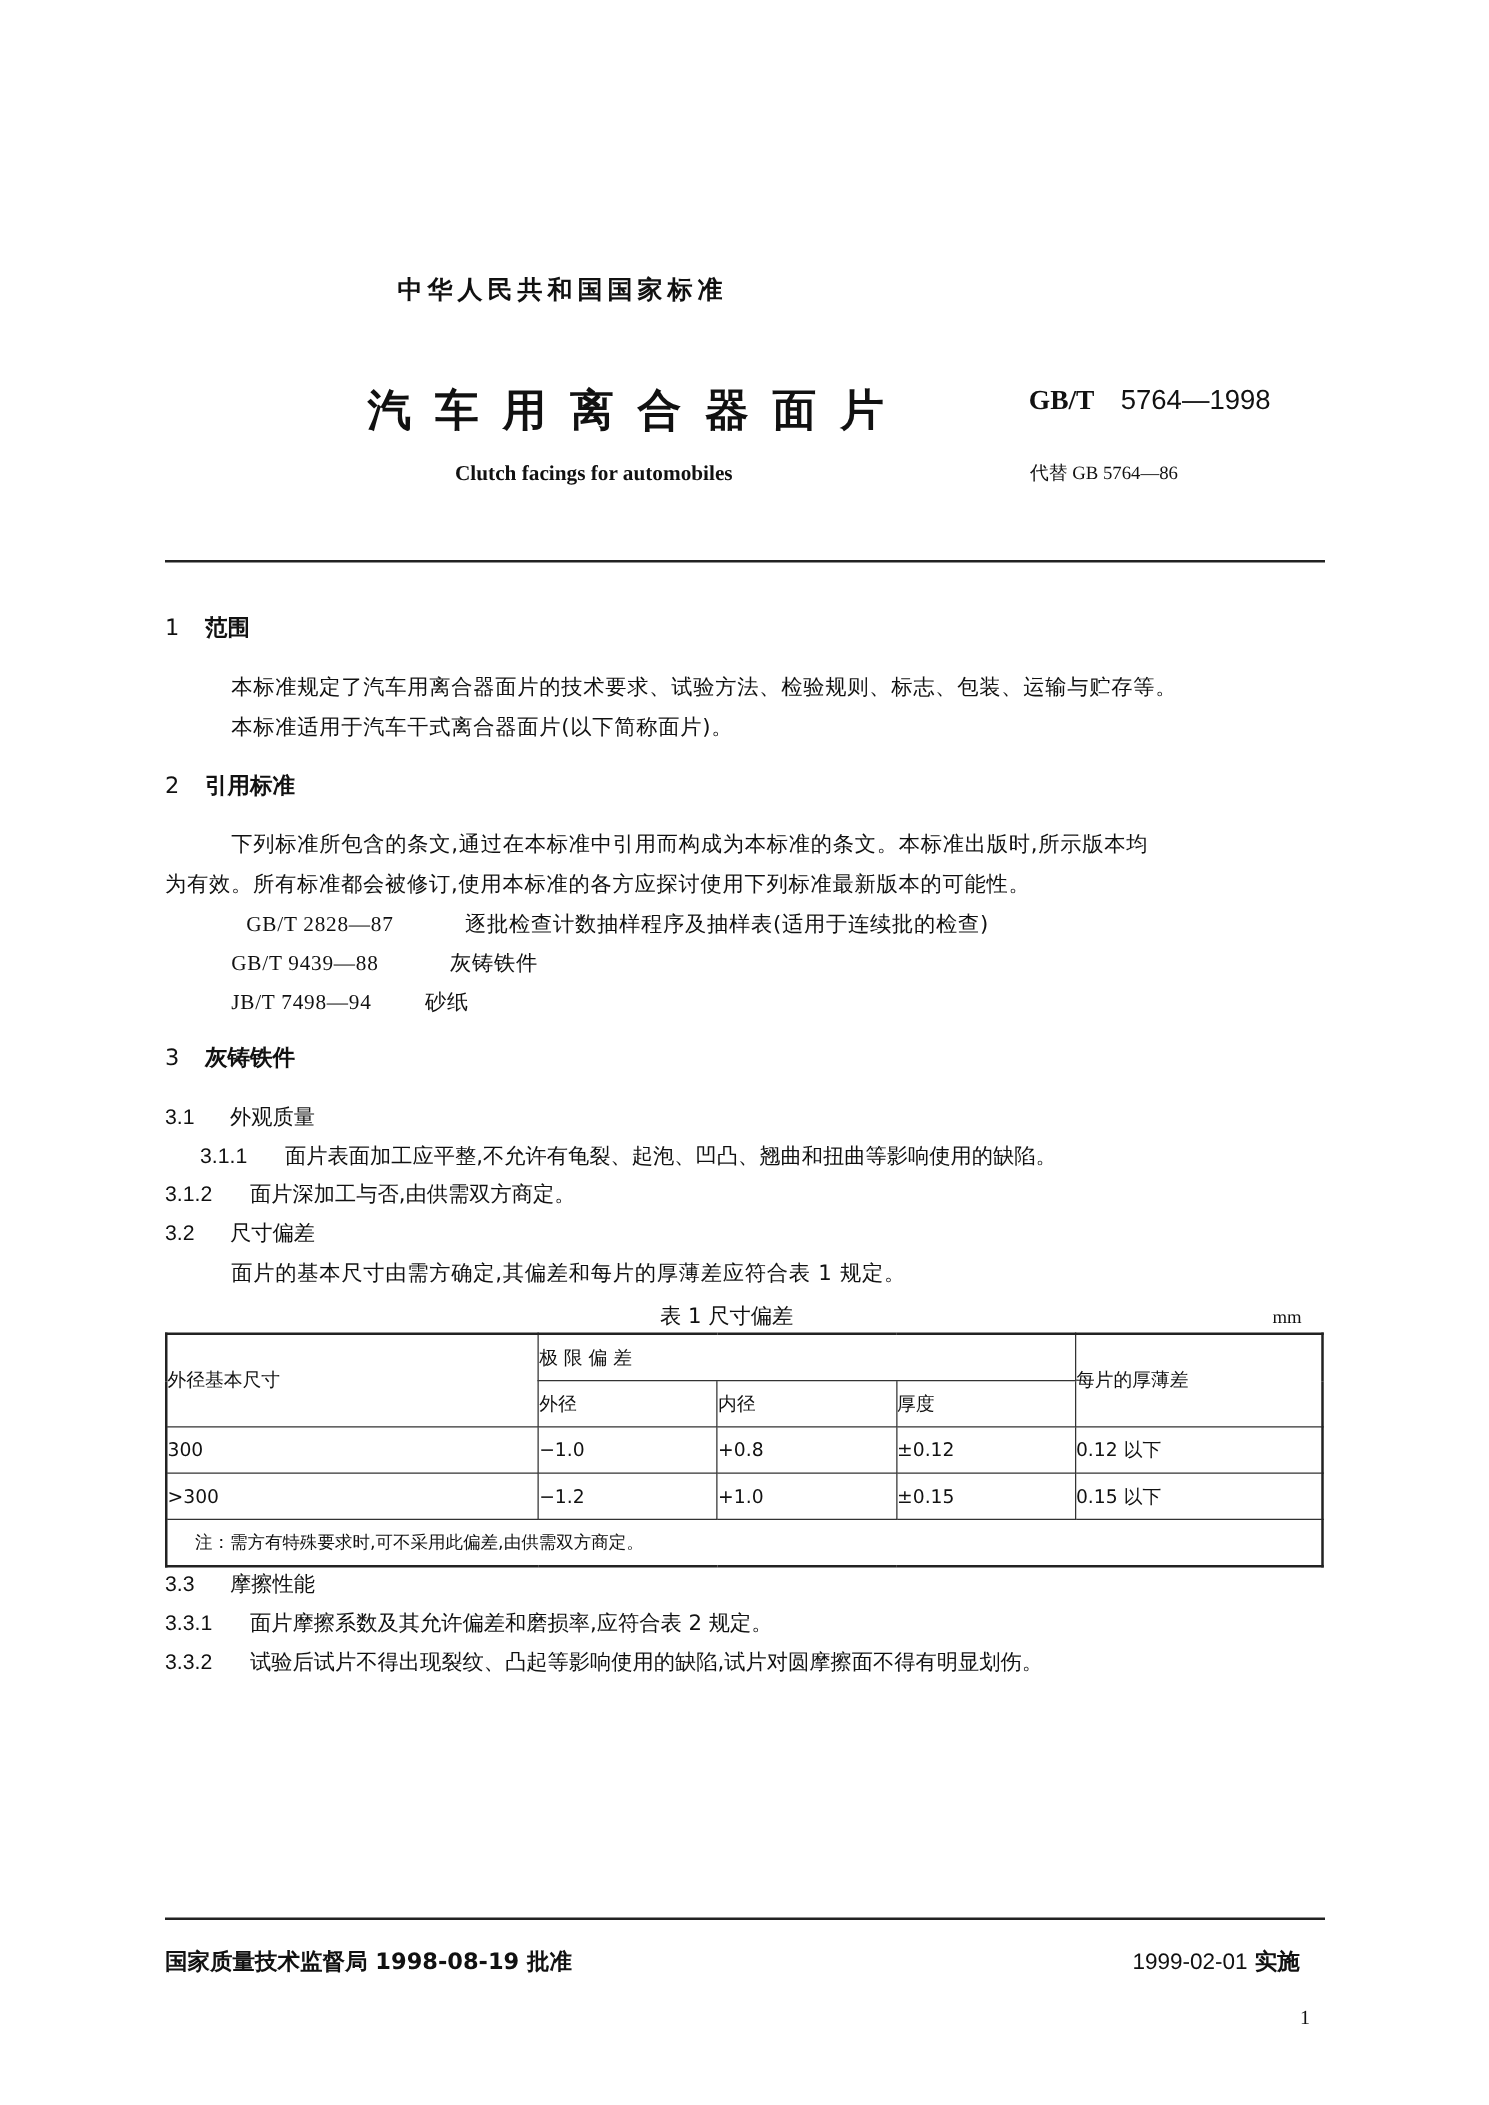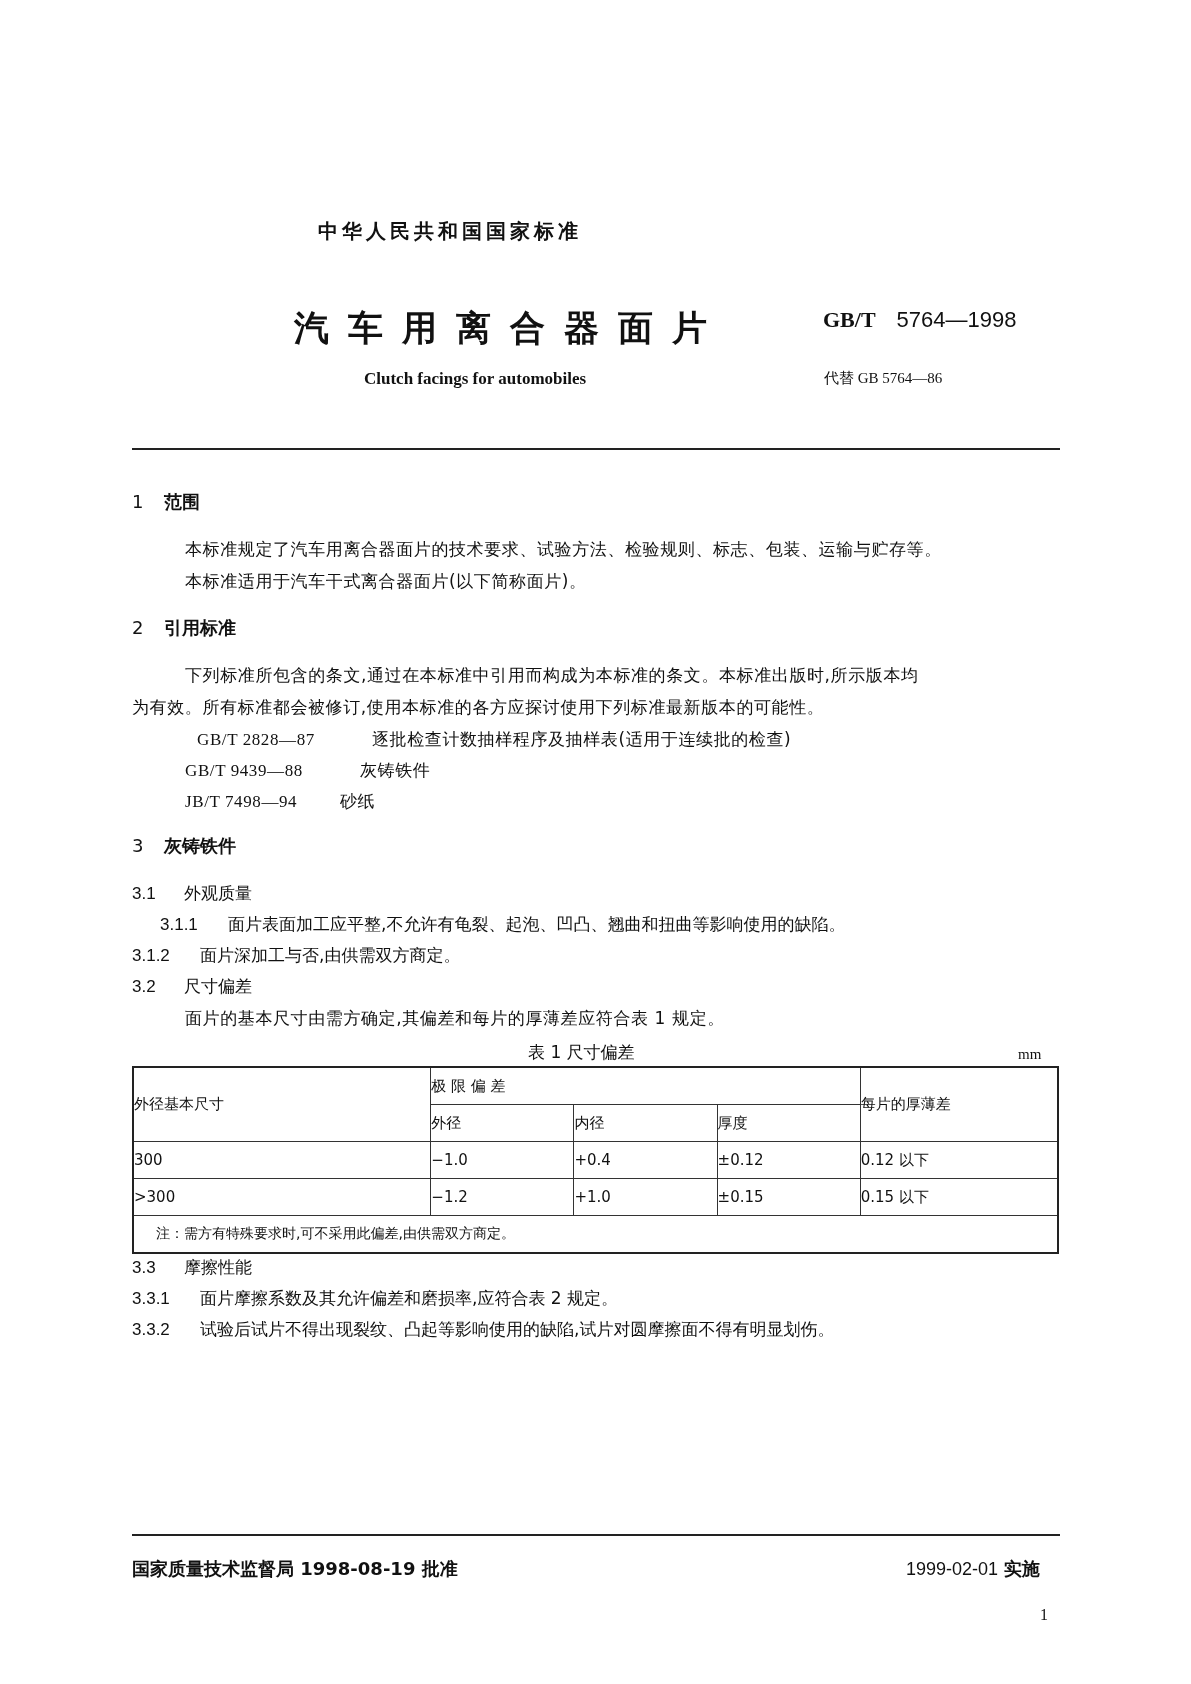--- a/index.html
+++ b/index.html
@@ -95,21 +95,21 @@
     <td rowspan="2" style="width:196px">每片的厚薄差</td>
   </tr>
   <tr>
     <td style="width:142px">外径</td>
     <td style="width:142px">内径</td>
     <td style="width:142px">厚度</td>
   </tr>
   <tr>
     <td>300</td>
     <td>−1.0</td>
-    <td>+0.4</td>
+    <td>+0.8</td>
     <td>±0.12</td>
     <td>0.12 以下</td>
   </tr>
   <tr>
     <td>&gt;300</td>
     <td>−1.2</td>
     <td>+1.0</td>
     <td>±0.15</td>
     <td>0.15 以下</td>
   </tr>

